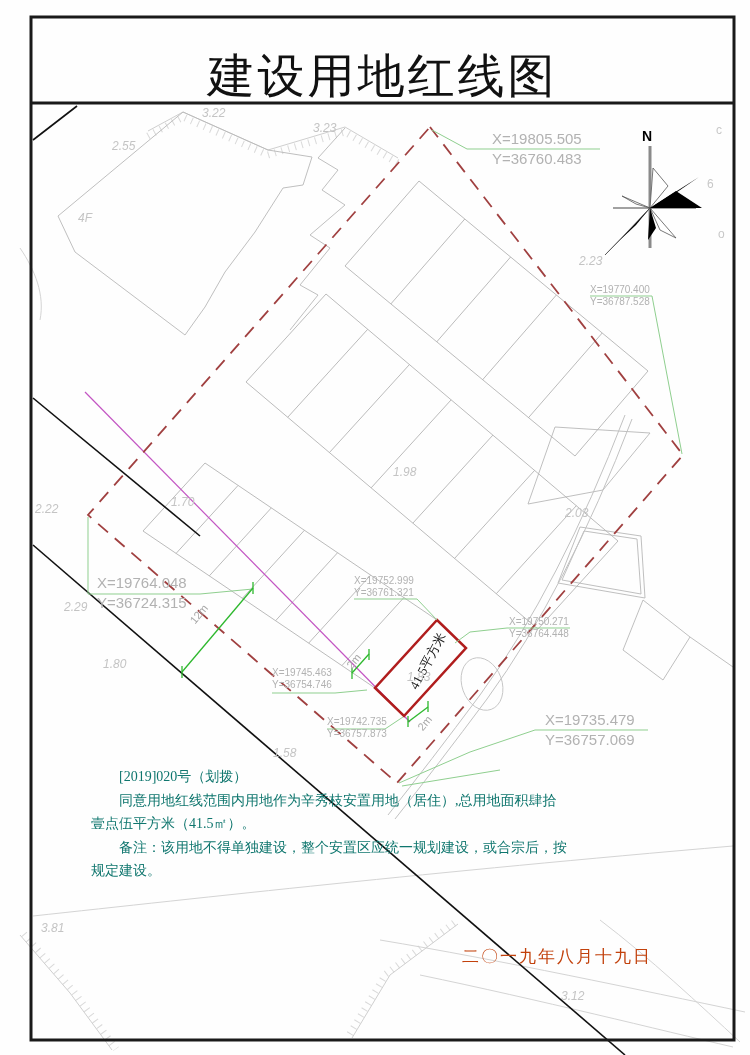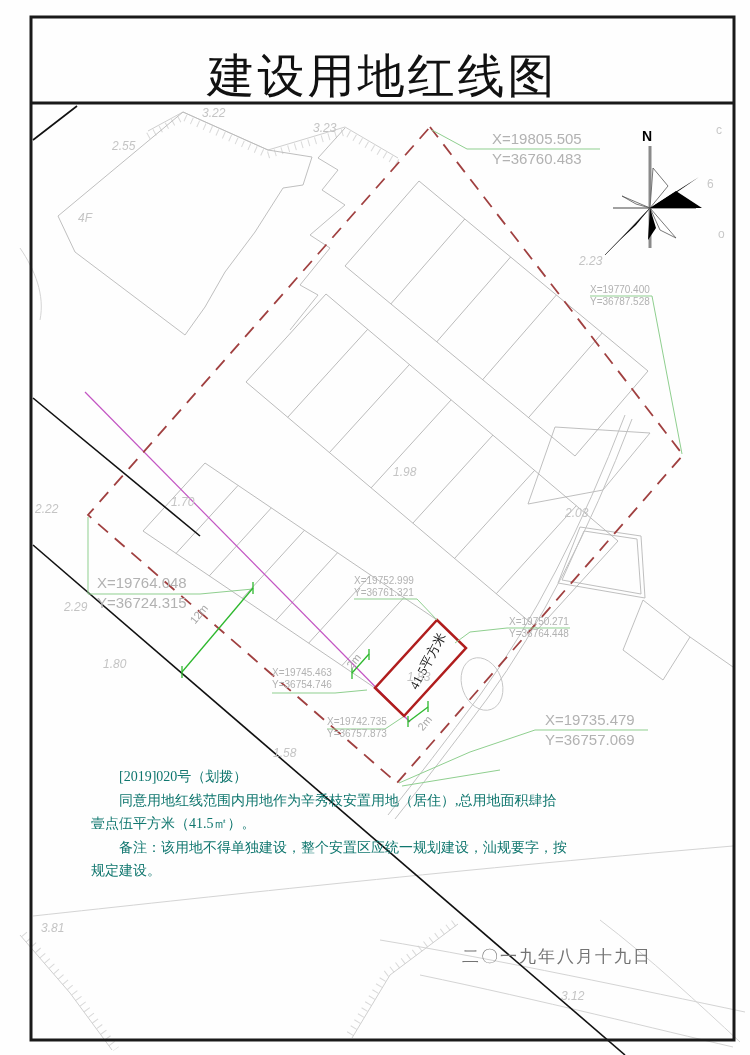--- a/index.html
+++ b/index.html
@@ -14,21 +14,21 @@
   .spot{color:#c4c4c4;font-size:12px;font-family:"Liberation Sans","DejaVu Sans",sans-serif;font-style:italic;}
   .mletter{color:#c8c8c8;font-size:12px;font-family:"Liberation Sans","DejaVu Sans",sans-serif;}
   .dim{color:#a8a8a8;font-size:11px;font-family:"Liberation Sans","DejaVu Sans",sans-serif;}
   #area-label{left:383px;top:652px;width:90px;text-align:center;font-size:13px;color:#1a1a1a;
               transform:rotate(-62deg);}
   #north-label{left:642px;top:128px;font-size:14px;font-weight:bold;color:#000;
                font-family:"Liberation Sans","DejaVu Sans",sans-serif;}
   #notes{left:58px;top:765px;width:660px;font-size:14px;color:#0f766e;margin-left:33px;}
   #notes .nline{line-height:23.5px;white-space:nowrap;}
   #notes .ind{padding-left:2em;}
-  #date{left:462px;top:945px;font-size:17px;letter-spacing:2px;color:#737373;}
+  #date{left:462px;top:945px;font-size:17px;letter-spacing:2px;color:#c2410c;}
 </style>
 </head>
 <body>
 
 <div id="page">
 
   <svg id="plan-svg" width="750" height="1055" viewBox="0 0 750 1055">
 
     <g stroke="#d4d4d4" stroke-width="1" fill="none">
       <path d="M33,916 C200,898 430,872 733,846"></path>
@@ -203,19 +203,19 @@
   <div class="abs dim" style="left:188px;top:608px;transform:rotate(-50deg);">12m</div>
   <div class="abs dim" style="left:346px;top:655px;transform:rotate(-50deg);">2m</div>
   <div class="abs dim" style="left:417px;top:717px;transform:rotate(-50deg);">2m</div>
 
   <div id="area-label" class="abs">41.5平方米</div>
 
   <div id="notes" class="abs">
     <div class="nline ind">[2019]020号（划拨）</div>
     <div class="nline ind">同意用地红线范围内用地作为辛秀枝安置用地（居住）,总用地面积肆拾</div>
     <div class="nline">壹点伍平方米（41.5㎡）。</div>
-    <div class="nline ind">备注：该用地不得单独建设，整个安置区应统一规划建设，汕规要字，按</div>
+    <div class="nline ind">备注：该用地不得单独建设，整个安置区应统一规划建设，或合宗后，按</div>
     <div class="nline">规定建设。</div>
   </div>
 
   <div id="date" class="abs">二〇一九年八月十九日</div>
 
 </div>
 
 </body></html>

